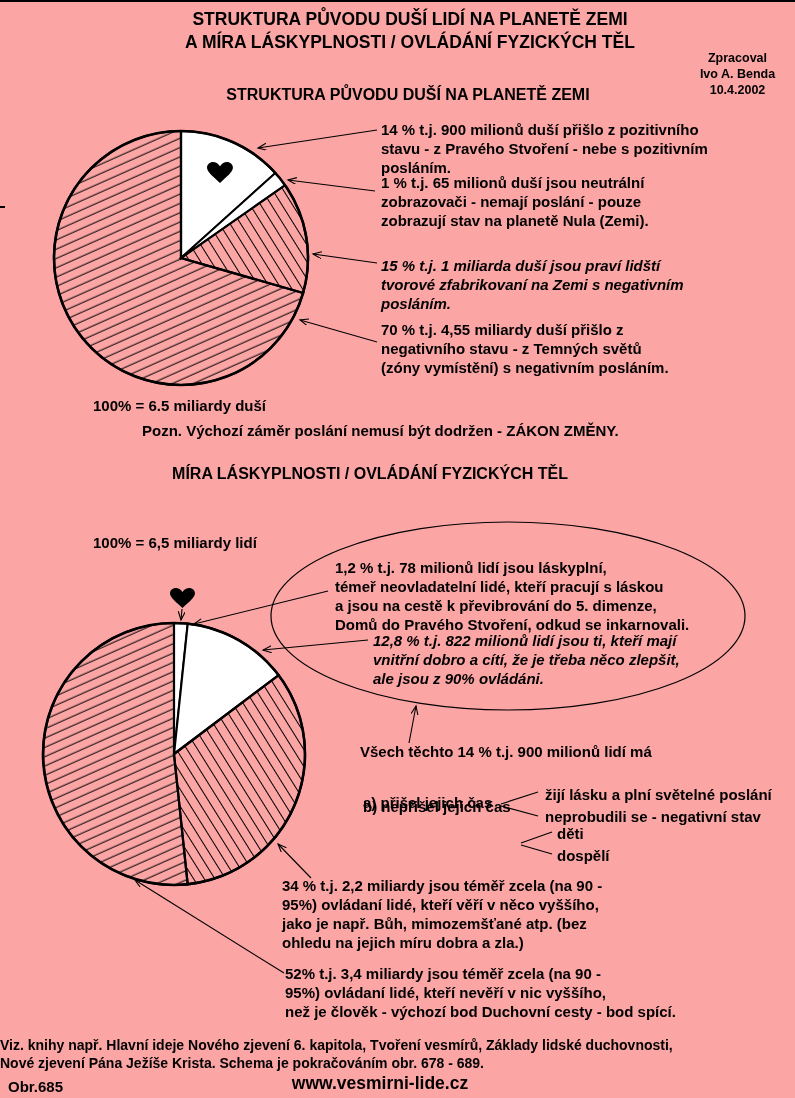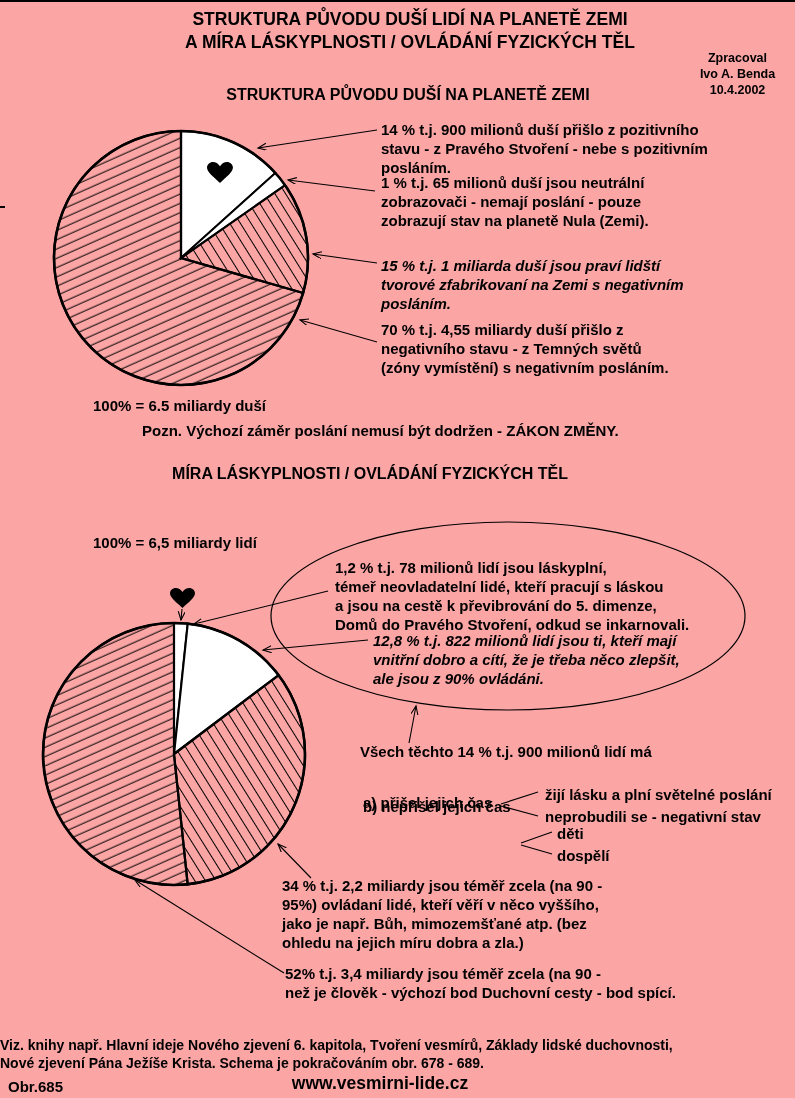--- a/index.html
+++ b/index.html
@@ -150,20 +150,21 @@
   <div class="abs t-ann" style="left:557px;top:846px;">dospělí</div>
 
   <div class="abs t-ann" style="left:282px;top:876px;">
       <div>34 % t.j. 2,2 miliardy jsou téměř zcela (na 90 -</div>
       <div>95%) ovládaní lidé, kteří věří v něco vyššího,</div>
       <div>jako je např. Bůh, mimozemšťané  atp. (bez</div>
       <div>ohledu na jejich  míru dobra a zla.)</div>
     </div>
   <div class="abs t-ann" style="left:285px;top:964px;">
       <div>52% t.j. 3,4 miliardy jsou téměř zcela (na 90 -</div>
+      <div>95%) ovládaní lidé, kteří nevěří v nic vyššího,</div>
       <div>než je člověk  - výchozí bod Duchovní cesty - bod spící.</div>
     </div>
 
   <div class="abs t-foot" style="left:0px;top:1036px;width:795px;">
     <div>Viz. knihy např. Hlavní ideje Nového zjevení 6. kapitola, Tvoření vesmírů, Základy lidské duchovnosti,</div>
     <div>Nové zjevení Pána Ježíše Krista.  Schema je pokračováním obr. 678 - 689.</div>
   </div>
   <div class="abs t-ann" style="left:8px;top:1077px;">Obr.685</div>
   <div class="abs t-www" style="left:0px;top:1073px;width:760px;">www.vesmirni-lide.cz</div>
 

